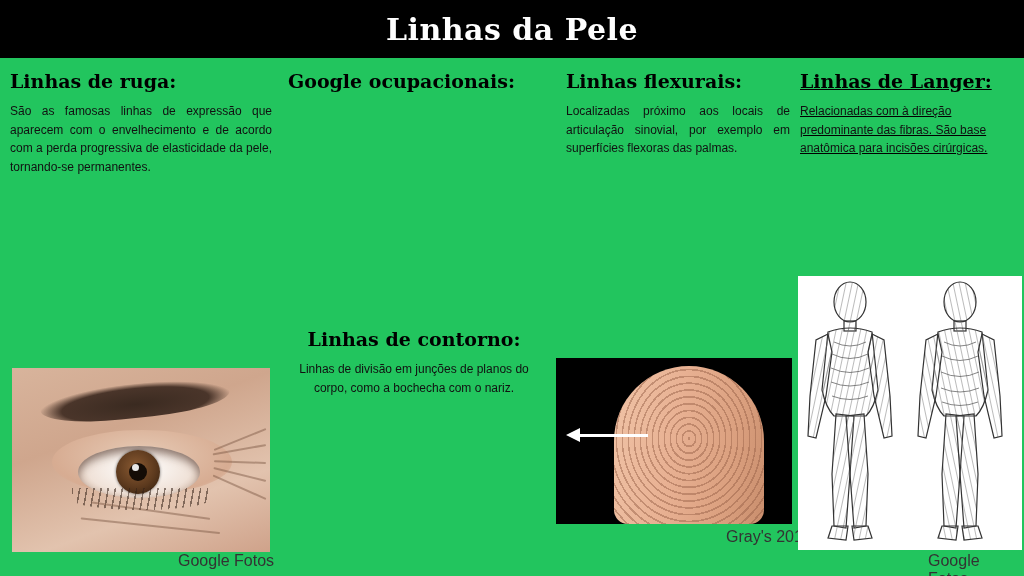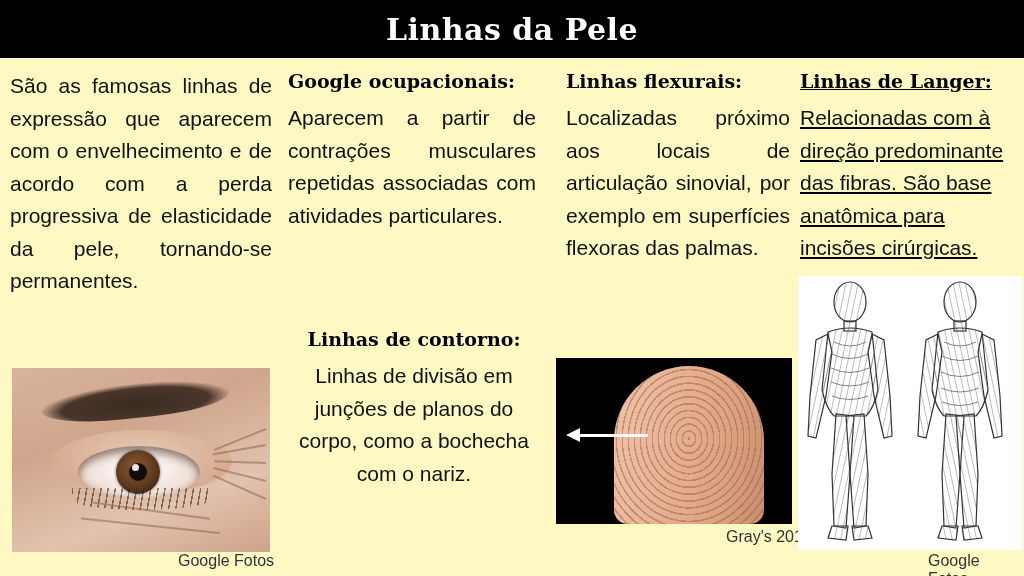--- a/index.html
+++ b/index.html
@@ -6,21 +6,21 @@
   html, body {
     margin: 0; padding: 0;
     width: 1024px; height: 576px;
     background: #ffffff;
     font-family: "Liberation Sans", sans-serif;
     overflow: hidden;
   }
   #page {
     position: relative;
     width: 1024px; height: 576px;
-    background: #fef9c3;
+    background: #22c55e;
   }
   
   .header-bar {
     position: absolute;
     left: 0; top: 0;
     width: 1024px; height: 58px;
     background: #000000;
     display: flex;
     align-items: center;
     justify-content: center;
@@ -36,21 +36,21 @@
   .col-heading {
     font-family: "DejaVu Serif", serif;
     font-weight: bold;
     font-size: 19px;
     color: #000000;
     margin: 0 0 10px 0;
     white-space: nowrap;
   }
   .col-body {
     font-family: "Liberation Sans", sans-serif;
-    font-size: 21px;
+    font-size: 12px;
     line-height: 1.55;
     color: #111111;
     text-align: justify;
     margin: 0;
   }
   .col-body.center { text-align: center; }
   .col {
     position: absolute;
   }
   
@@ -162,26 +162,26 @@
 </head>
 <body>
 
 <div id="page">
 
   <div class="header-bar">
     <div class="header-title">Linhas da Pele</div>
   </div>
 
   <div class="col" id="col1">
+    <h2 class="col-heading">Linhas de ruga:</h2>
     <p class="col-body">São as famosas linhas de expressão que aparecem com o envelhecimento e de acordo com a perda progressiva de elasticidade da pele, tornando-se permanentes.</p>
   </div>
 
   <div class="col" id="col2">
     <h2 class="col-heading">Google ocupacionais:</h2>
-    <p class="col-body">Aparecem a partir de contrações musculares repetidas associadas com atividades particulares.</p>
   </div>
 
   <div class="col" id="col3">
     <h2 class="col-heading">Linhas flexurais:</h2>
     <p class="col-body">Localizadas próximo aos locais de articulação sinovial, por exemplo em superfícies flexoras das palmas.</p>
   </div>
 
   <div class="col" id="col2b">
     <h2 class="col-heading" style="text-align:center;">Linhas de contorno:</h2>
     <p class="col-body center">Linhas de divisão em junções de planos do corpo, como a bochecha com o nariz.</p>

